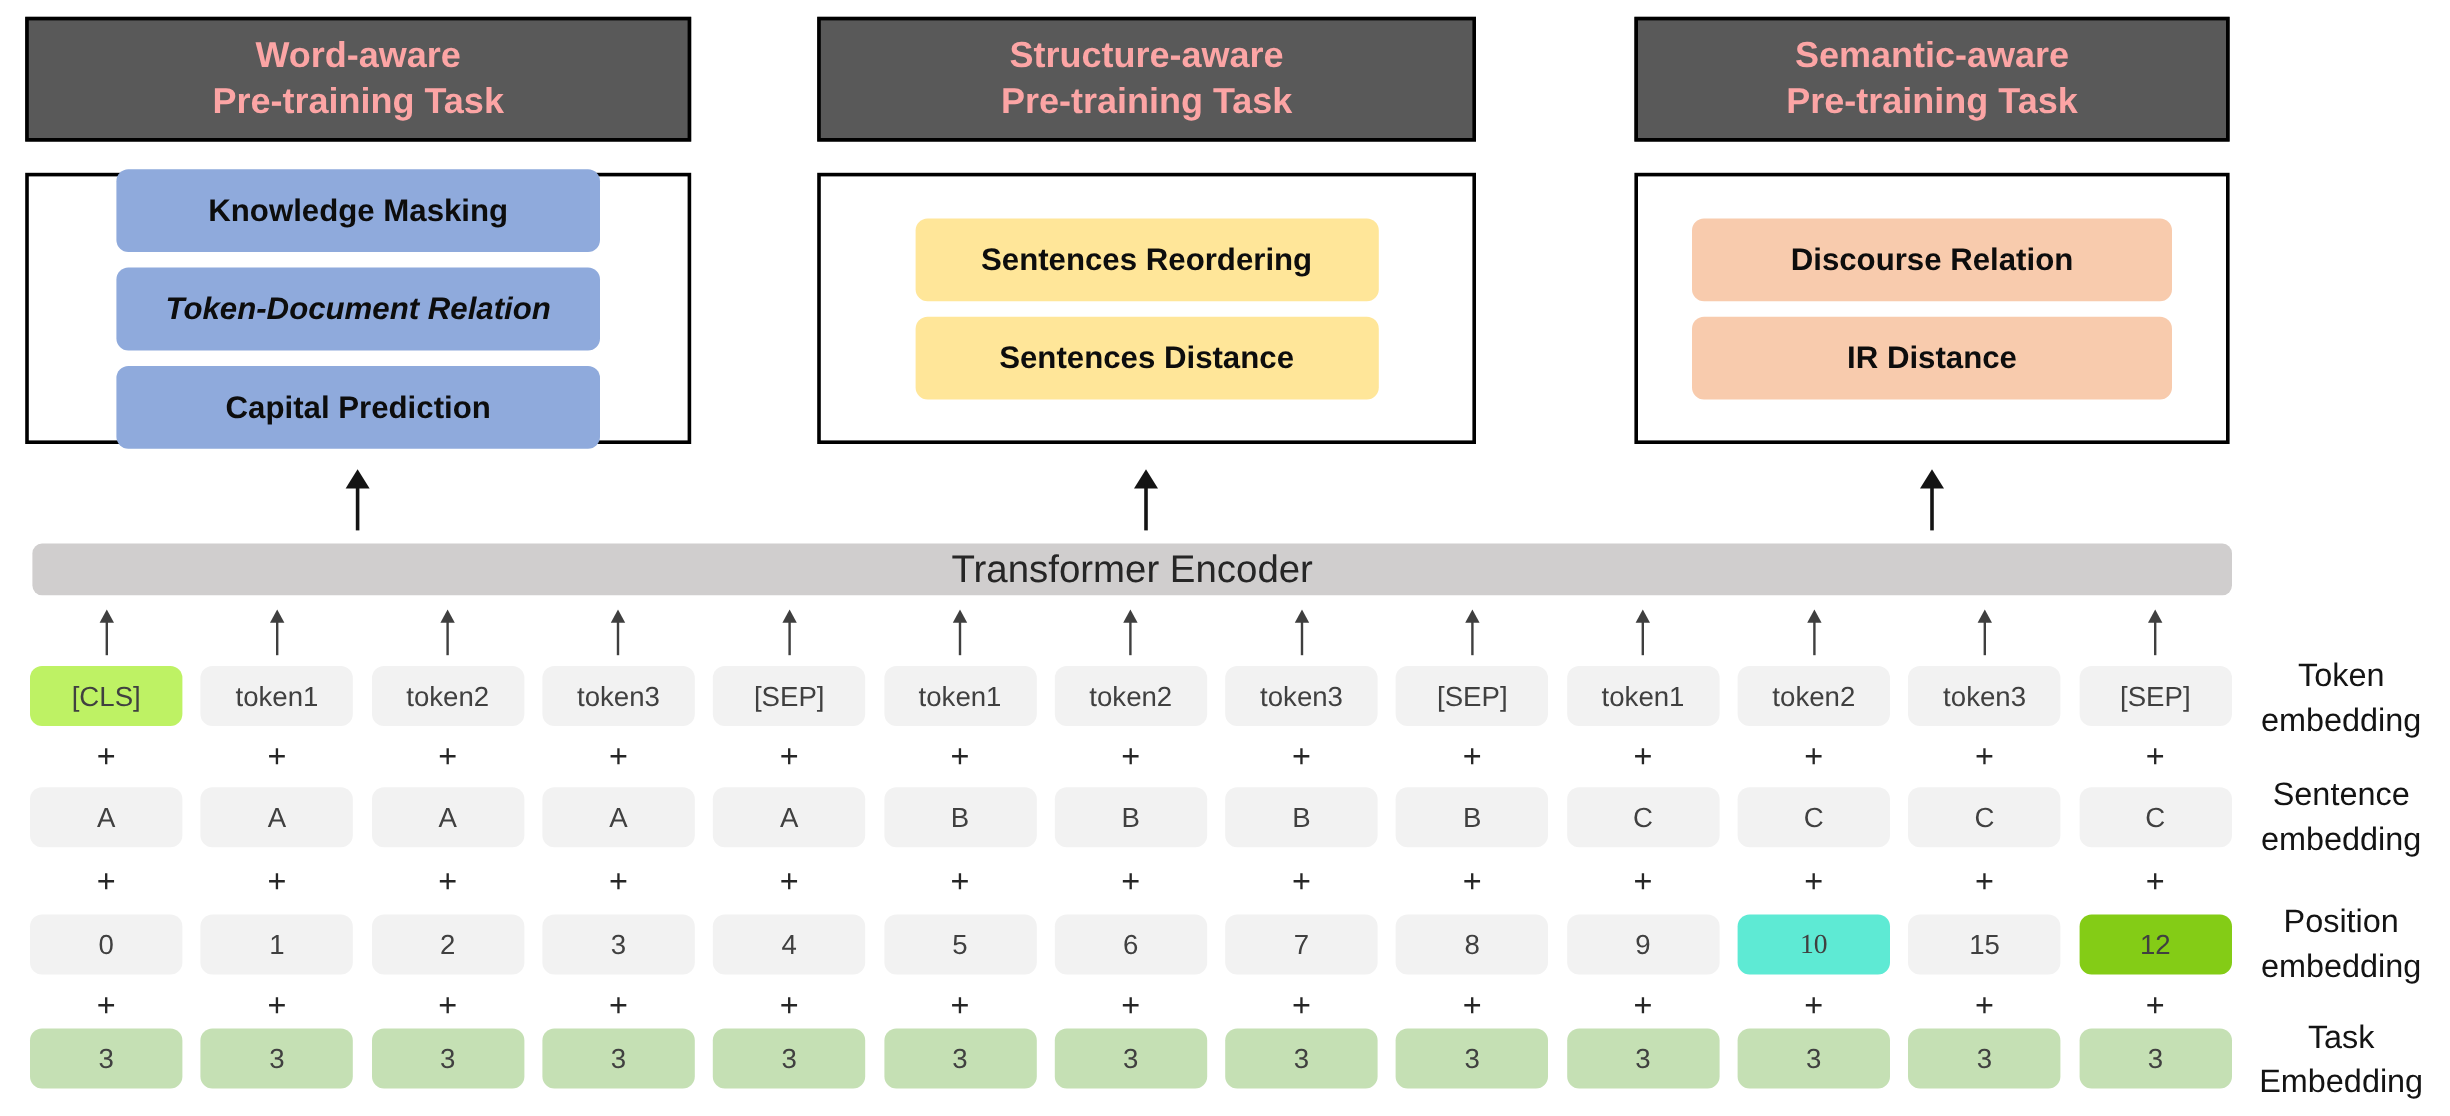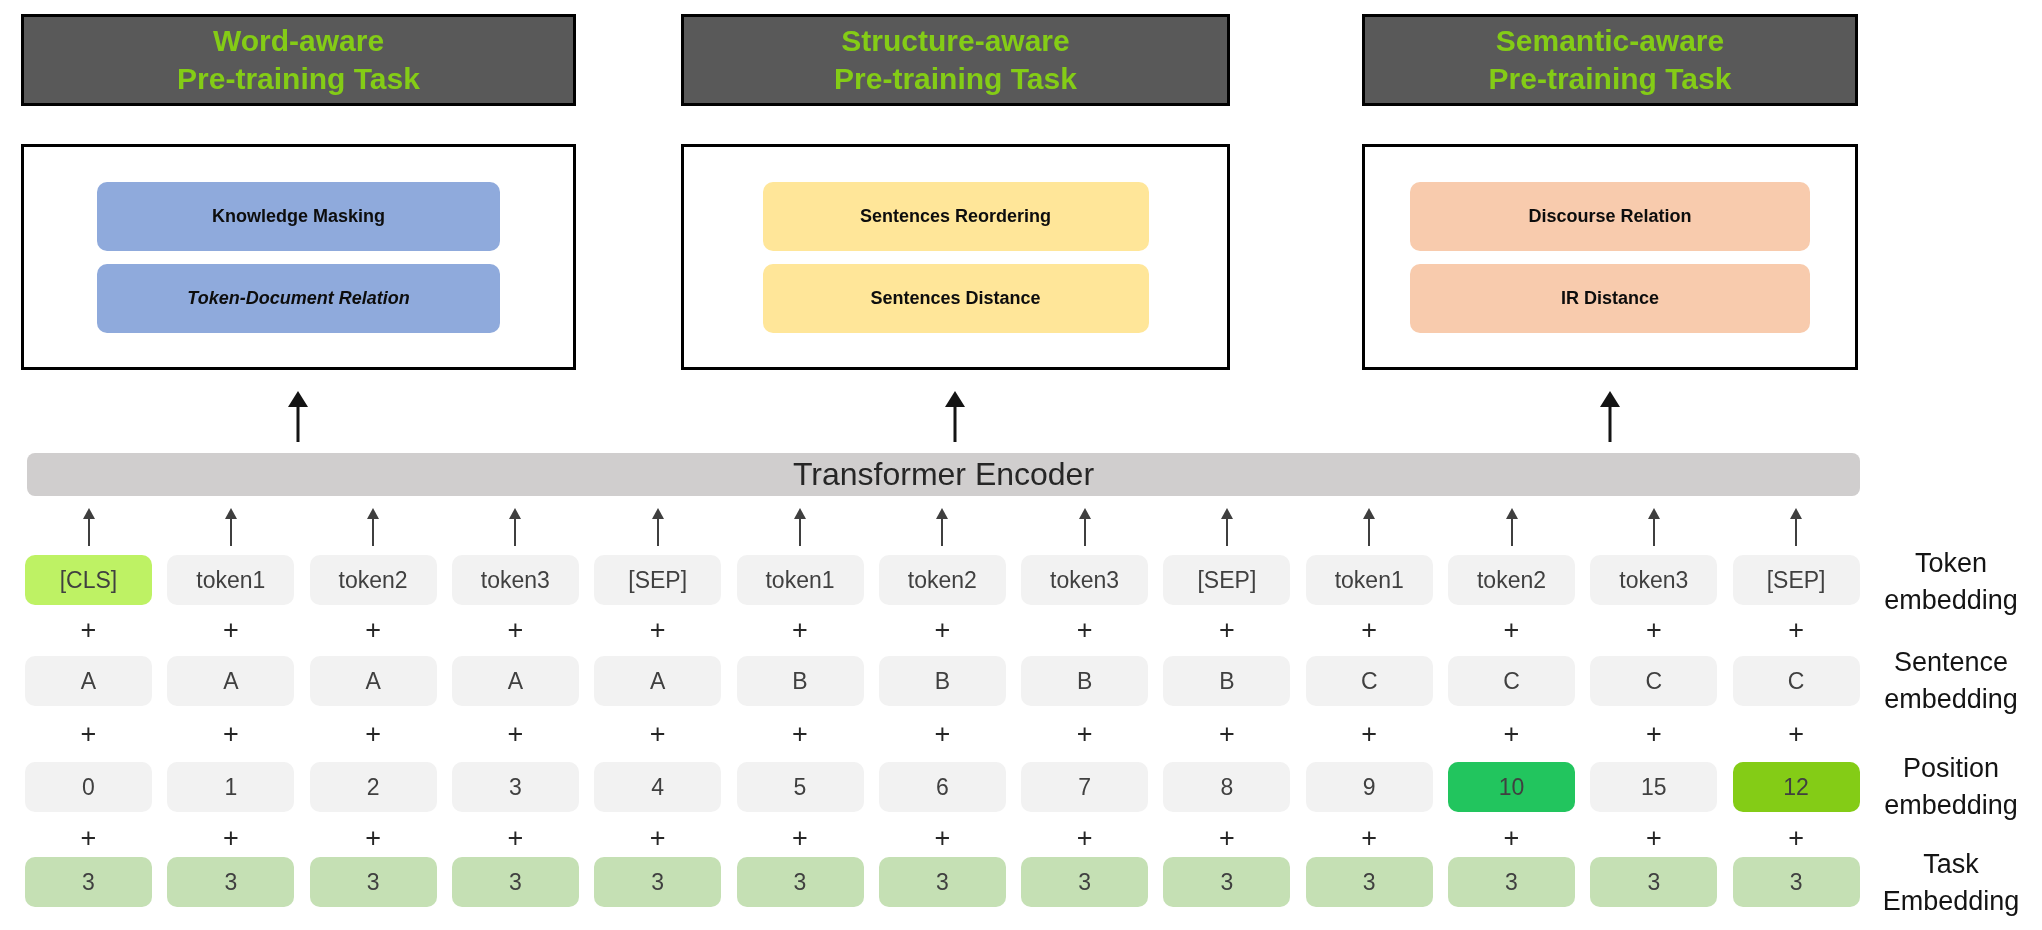--- a/index.html
+++ b/index.html
@@ -5,36 +5,36 @@
   html,body{margin:0;padding:0;}
   body{
     width:2042px;height:930px;position:relative;overflow:hidden;
     background:#ffffff;
     font-family:"Liberation Sans", sans-serif;
   }
   .canvas{position:absolute;inset:0;}
 
   
   .header-box{
-    position:absolute;top:14px;height:92px;box-sizing:border-box;
+    position:absolute;top:14px;height:104px;box-sizing:border-box;
     background:#595959;border:3px solid #000;
-    color:#84cc16;font-weight:bold;font-size:30px;line-height:38px;
+    color:#fca5a5;font-weight:bold;font-size:30px;line-height:38px;
     display:flex;flex-direction:column;align-items:center;justify-content:center;
     text-align:right;
   }
   .white-box{
     position:absolute;top:144px;height:226px;box-sizing:border-box;
     background:#fff;border:3px solid #000;
     display:flex;flex-direction:column;align-items:center;justify-content:center;
     gap:13px;
   }
   .pill{
     height:69px;border-radius:10px;flex:0 0 auto;
     display:flex;align-items:center;justify-content:center;
-    font-weight:bold;font-size:18px;color:#0d0d0d;
+    font-weight:bold;font-size:26px;color:#0d0d0d;
   }
 
   
   .uarr{position:absolute;}
   .uarr .shaft{position:absolute;left:50%;transform:translateX(-50%);bottom:0;background:#141414;}
   .uarr .head{position:absolute;left:50%;transform:translateX(-50%);top:0;width:0;height:0;}
   .uarr.big{width:22px;top:391px;height:51px;}
   .uarr.big .shaft{top:13px;width:3px;}
   .uarr.big .head{border-left:10px solid transparent;border-right:10px solid transparent;border-bottom:16px solid #141414;}
   .uarr.small{width:16px;top:508px;height:38px;}
@@ -69,20 +69,21 @@
 
 <div class="canvas">
 
   <div class="header-box" style="left:21px;width:555px;">
     <span>Word-aware</span>
     <span>Pre-training Task</span>
   </div>
   <div class="white-box" style="left:21px;width:555px;">
       <div class="pill" style="background: rgb(143, 170, 220); width: 403px;">Knowledge Masking</div>
       <div class="pill" style="background: rgb(143, 170, 220); width: 403px; font-style: italic;">Token-Document Relation</div>
+      <div class="pill" style="background: rgb(143, 170, 220); width: 403px;">Capital Prediction</div>
     </div>
 
   <div class="header-box" style="left:681px;width:549px;">
     <span>Structure-aware</span>
     <span>Pre-training Task</span>
   </div>
   <div class="white-box" style="left:681px;width:549px;">
       <div class="pill" style="background: rgb(255, 230, 153); width: 386px;">Sentences Reordering</div>
       <div class="pill" style="background: rgb(255, 230, 153); width: 386px;">Sentences Distance</div>
     </div>
@@ -223,21 +224,21 @@
       <div class="cell" style="left: 1305.7px; top: 857px; background: rgb(197, 224, 180);">3</div>
       <div class="plus" style="left: 1305.7px; top: 612px;">+</div>
       <div class="plus" style="left: 1305.7px; top: 716px;">+</div>
       <div class="plus" style="left: 1305.7px; top: 820px;">+</div>
       <div class="uarr small" style="left: 1503.5px;">
         <div class="head"></div>
         <div class="shaft"></div>
       </div>
       <div class="cell" style="left: 1448px; top: 555px; background: rgb(242, 242, 242);">token2</div>
       <div class="cell" style="left: 1448px; top: 656px; background: rgb(242, 242, 242);">C</div>
-      <div class="cell" style="left: 1448px; top: 762px; background: #22c55e;">10</div>
+      <div class="cell" style="left: 1448px; top: 762px; background: #5eead4; font-family: Liberation Serif, serif;">10</div>
       <div class="cell" style="left: 1448px; top: 857px; background: rgb(197, 224, 180);">3</div>
       <div class="plus" style="left: 1448px; top: 612px;">+</div>
       <div class="plus" style="left: 1448px; top: 716px;">+</div>
       <div class="plus" style="left: 1448px; top: 820px;">+</div>
       <div class="uarr small" style="left: 1645.8px;">
         <div class="head"></div>
         <div class="shaft"></div>
       </div>
       <div class="cell" style="left: 1590.3px; top: 555px; background: rgb(242, 242, 242);">token3</div>
       <div class="cell" style="left: 1590.3px; top: 656px; background: rgb(242, 242, 242);">C</div>

